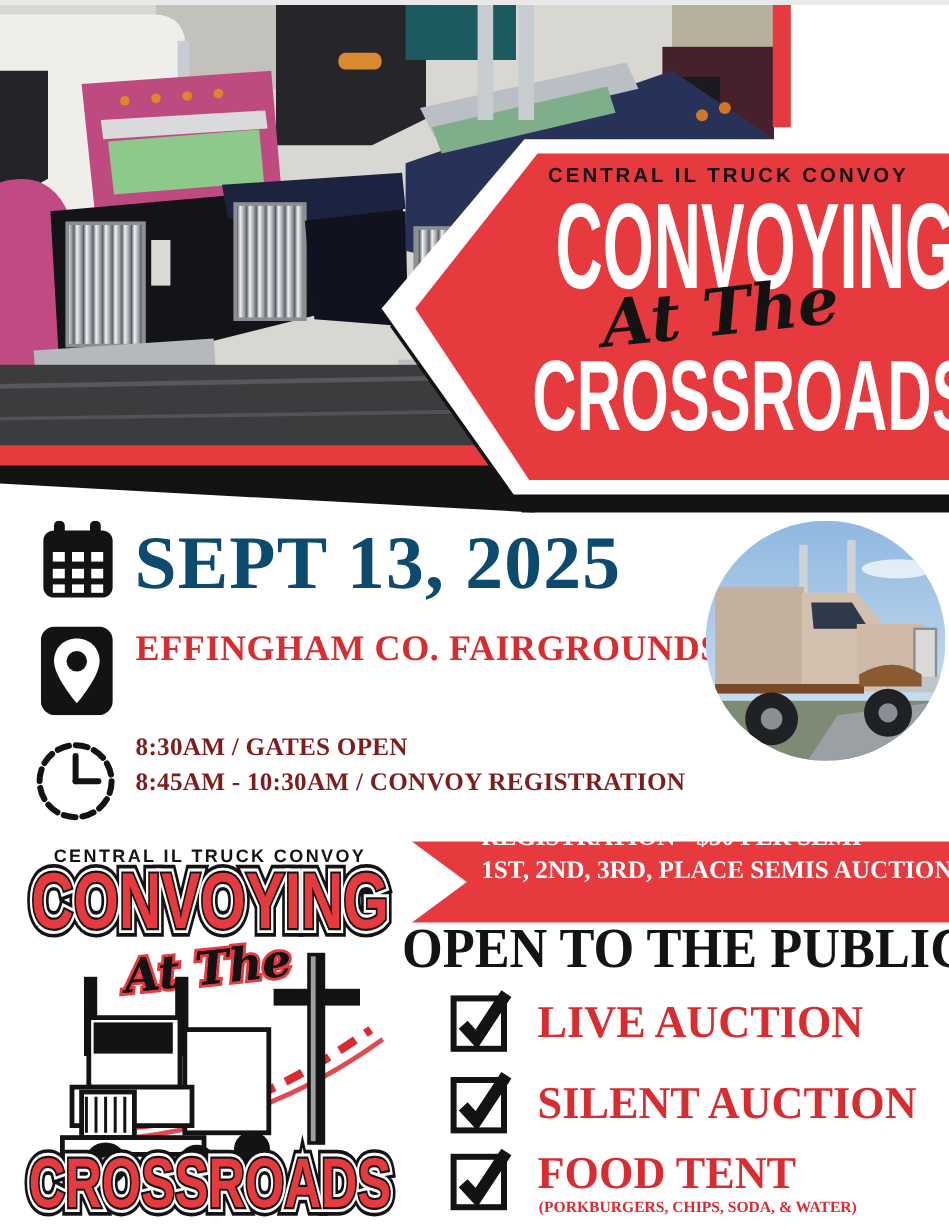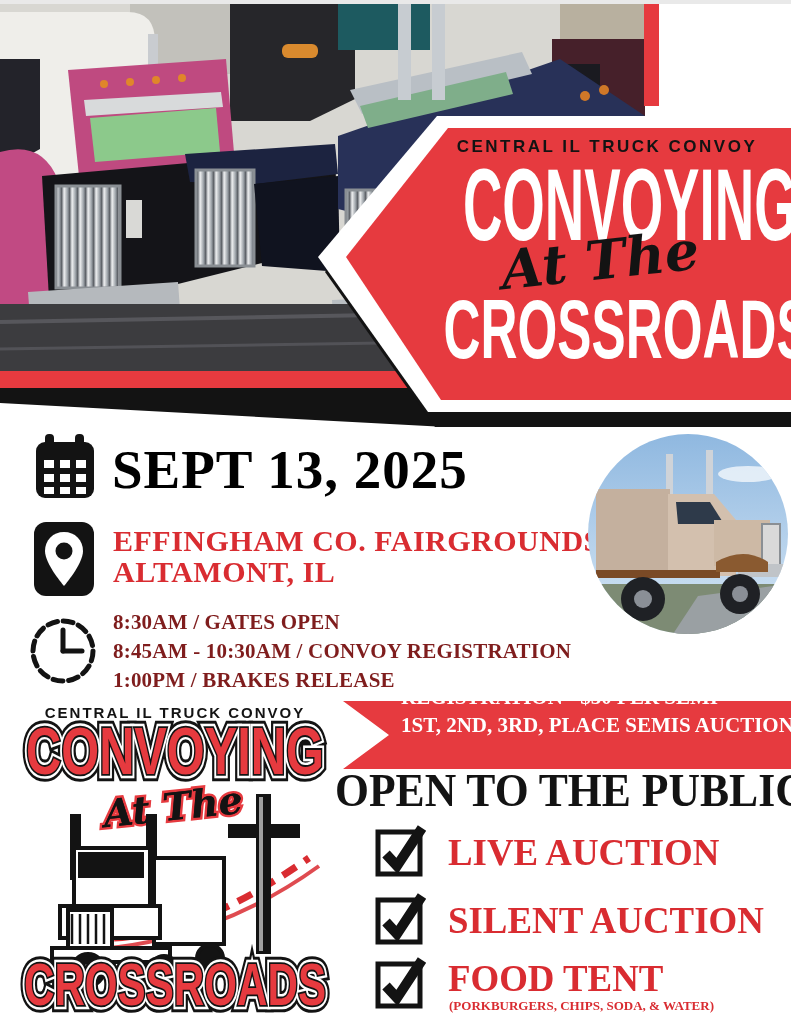--- a/index.html
+++ b/index.html
@@ -15,21 +15,21 @@
     transform:scale(0.70,1.30);transform-origin:center top;}
   .banner-script{left:440px;top:224px;width:320px;text-align:center;color:#131313;
     font-family:"DejaVu Serif",serif;font-style:italic;font-weight:bold;font-size:54px;
     transform:rotate(-6deg);white-space:nowrap;}
   .banner-title2{left:405px;top:284px;width:386px;text-align:center;color:#fff;
     font-weight:bold;font-size:64px;line-height:64px;white-space:nowrap;
     transform:scale(0.80,1.30);transform-origin:center top;}
 
   
   .serif{font-family:"Liberation Serif",serif;font-weight:bold;}
-  .date-text{left:112px;top:434px;font-size:55px;line-height:63px;color:#000000;white-space:nowrap;letter-spacing:1px;}
+  .date-text{left:112px;top:434px;font-size:63px;line-height:63px;color:#0c4a6e;white-space:nowrap;letter-spacing:1px;}
   .venue-text{left:113px;top:521px;font-size:30px;line-height:31px;color:#d92c31;letter-spacing:0.5px;}
   .sched-text{left:113px;top:604px;font-size:21px;line-height:29px;color:#7f1d1d;letter-spacing:0.2px;}
 
   
   .ribbon{left:343px;top:697px;width:448px;height:68px;background:#e63a3f;
     clip-path:polygon(0 0,100% 0,100% 100%,0 100%,46px 50%);}
   .ribbon-text{left:401px;top:679px;width:390px;color:#fff;font-family:"Liberation Serif",serif;
     font-weight:bold;font-size:21px;line-height:28px;white-space:nowrap;}
 
   .open-public{left:328px;top:759px;width:462px;text-align:center;color:#131313;
@@ -148,32 +148,30 @@
   </svg>
   <div class="abs serif date-text">SEPT 13, 2025</div>
 
   <svg class="abs" style="left:34px;top:518px;" width="60" height="74" viewBox="0 0 60 74">
     <rect x="0" y="0" width="60" height="74" rx="12" fill="#131313"></rect>
     <path d="M30,10 c-11,0 -19,8 -19,19 c0,13 19,35 19,35 c0,0 19,-22 19,-35 c0,-11 -8,-19 -19,-19 z" fill="#ffffff"></path>
     <circle cx="30" cy="29" r="8.5" fill="#131313"></circle>
   </svg>
   <div class="abs serif venue-text">
     <div>EFFINGHAM CO. FAIRGROUNDS</div>
-    <div>ALTAMONT, IL</div>
   </div>
 
   <svg class="abs" style="left:28px;top:612px;" width="70" height="70" viewBox="0 0 70 70">
     <circle cx="35" cy="35" r="30" fill="none" stroke="#131313" stroke-width="5" stroke-dasharray="10 5.7" stroke-linecap="round"></circle>
     <line x1="35" y1="35" x2="35" y2="14" stroke="#131313" stroke-width="5" stroke-linecap="round"></line>
     <line x1="35" y1="35" x2="54" y2="35" stroke="#131313" stroke-width="5" stroke-linecap="round"></line>
   </svg>
   <div class="abs serif sched-text">
     <div>8:30AM / GATES OPEN</div>
     <div>8:45AM - 10:30AM / CONVOY REGISTRATION</div>
-    <div>1:00PM / BRAKES RELEASE</div>
   </div>
 
   <div class="abs circle-photo">
     <svg width="200" height="200" viewBox="0 0 200 200">
       <defs>
         <linearGradient id="sky" x1="0" y1="0" x2="0" y2="1">
           <stop offset="0" stop-color="#8fb8e0"></stop>
             <stop offset="1" stop-color="#d7e7f5"></stop>
         </linearGradient>
       </defs>

